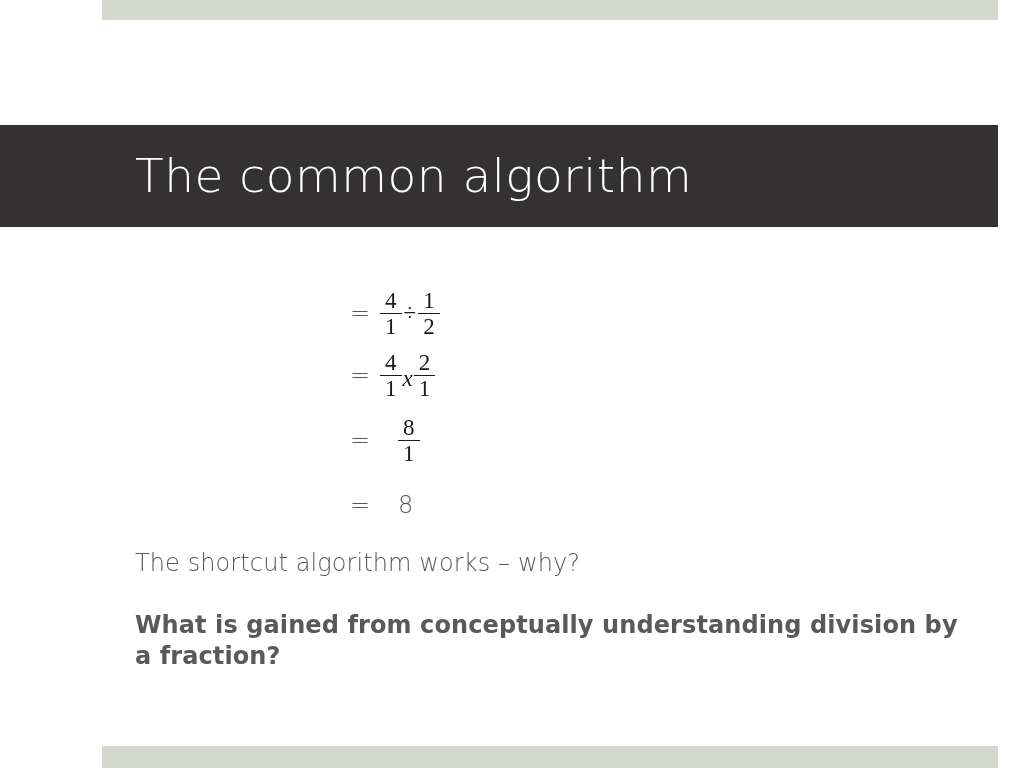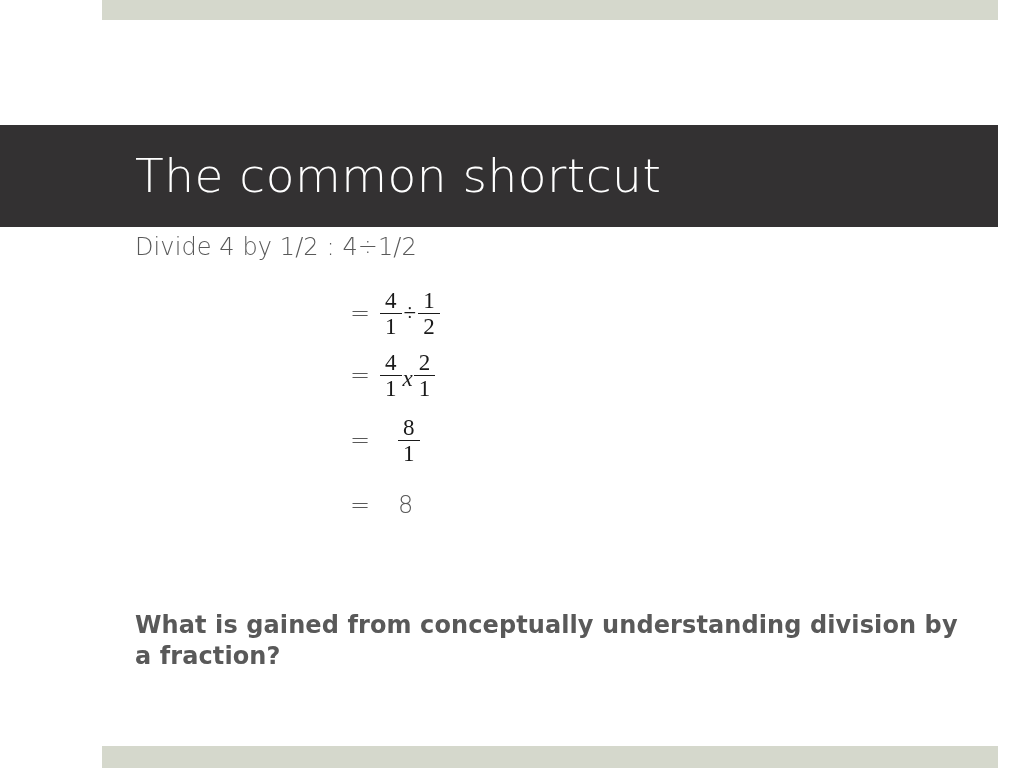--- a/index.html
+++ b/index.html
@@ -160,26 +160,23 @@
   }
 </style>
 </head>
 <body>
 
 <div class="slide">
 
   <div class="accent-bar accent-bar-top"></div>
 
   <div class="title-banner">
-    <div class="title-text">The common shortcut</div>
+    <div class="title-text">The common algorithm</div>
   </div>
 
-  <div class="body-area">
-    <div class="body-line intro-line">Divide 4 by 1/2 :  4÷1/2</div>
-  </div>
 
   <div class="equations">
 
     <div class="eq-row eq-row-1">
       <span class="eq-sign">=</span>
       <span class="frac">
         <span class="num">4</span>
         <span class="den">1</span>
       </span>
       <span class="op">÷</span>
@@ -210,18 +207,19 @@
       </span>
     </div>
 
     <div class="eq-row eq-row-4">
       <span class="eq-sign">=</span>
       <span class="plain-result">8</span>
     </div>
 
   </div>
 
+  <div class="body-line para-shortcut">The shortcut algorithm works – why?</div>
 
   <div class="body-line para-gained">What is gained from conceptually understanding division by a fraction?</div>
 
   <div class="accent-bar accent-bar-bottom"></div>
 
 </div>
 
 </body></html>

